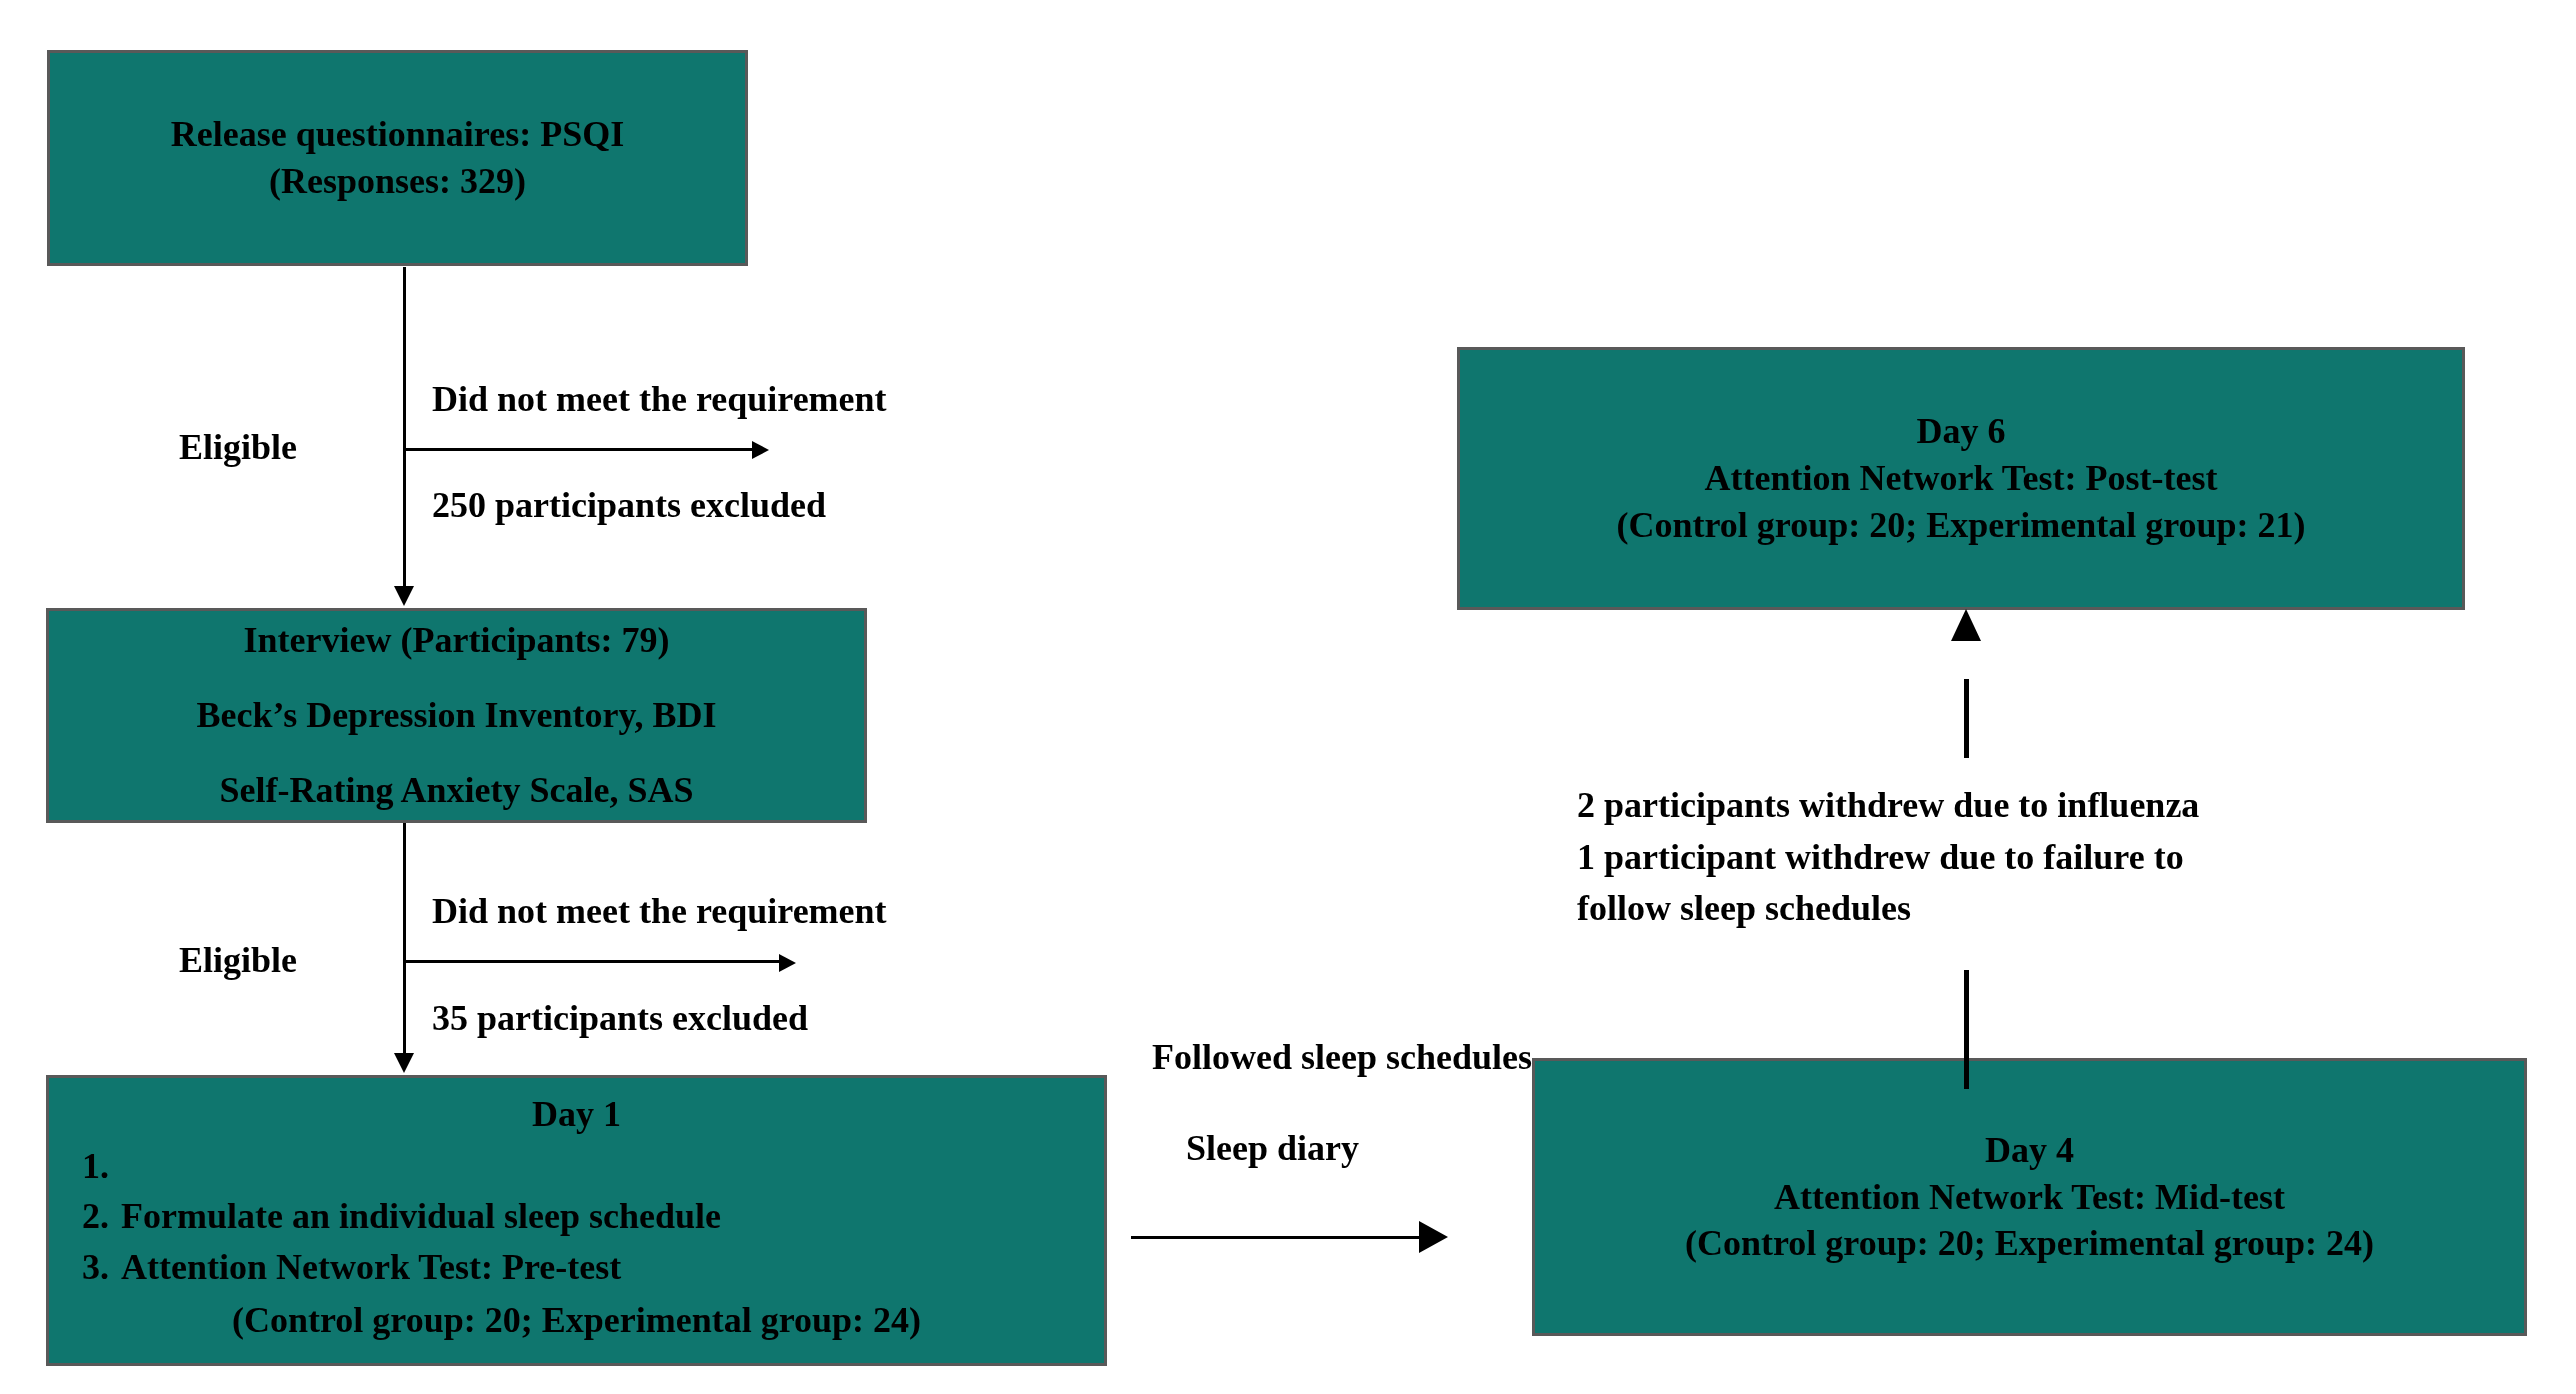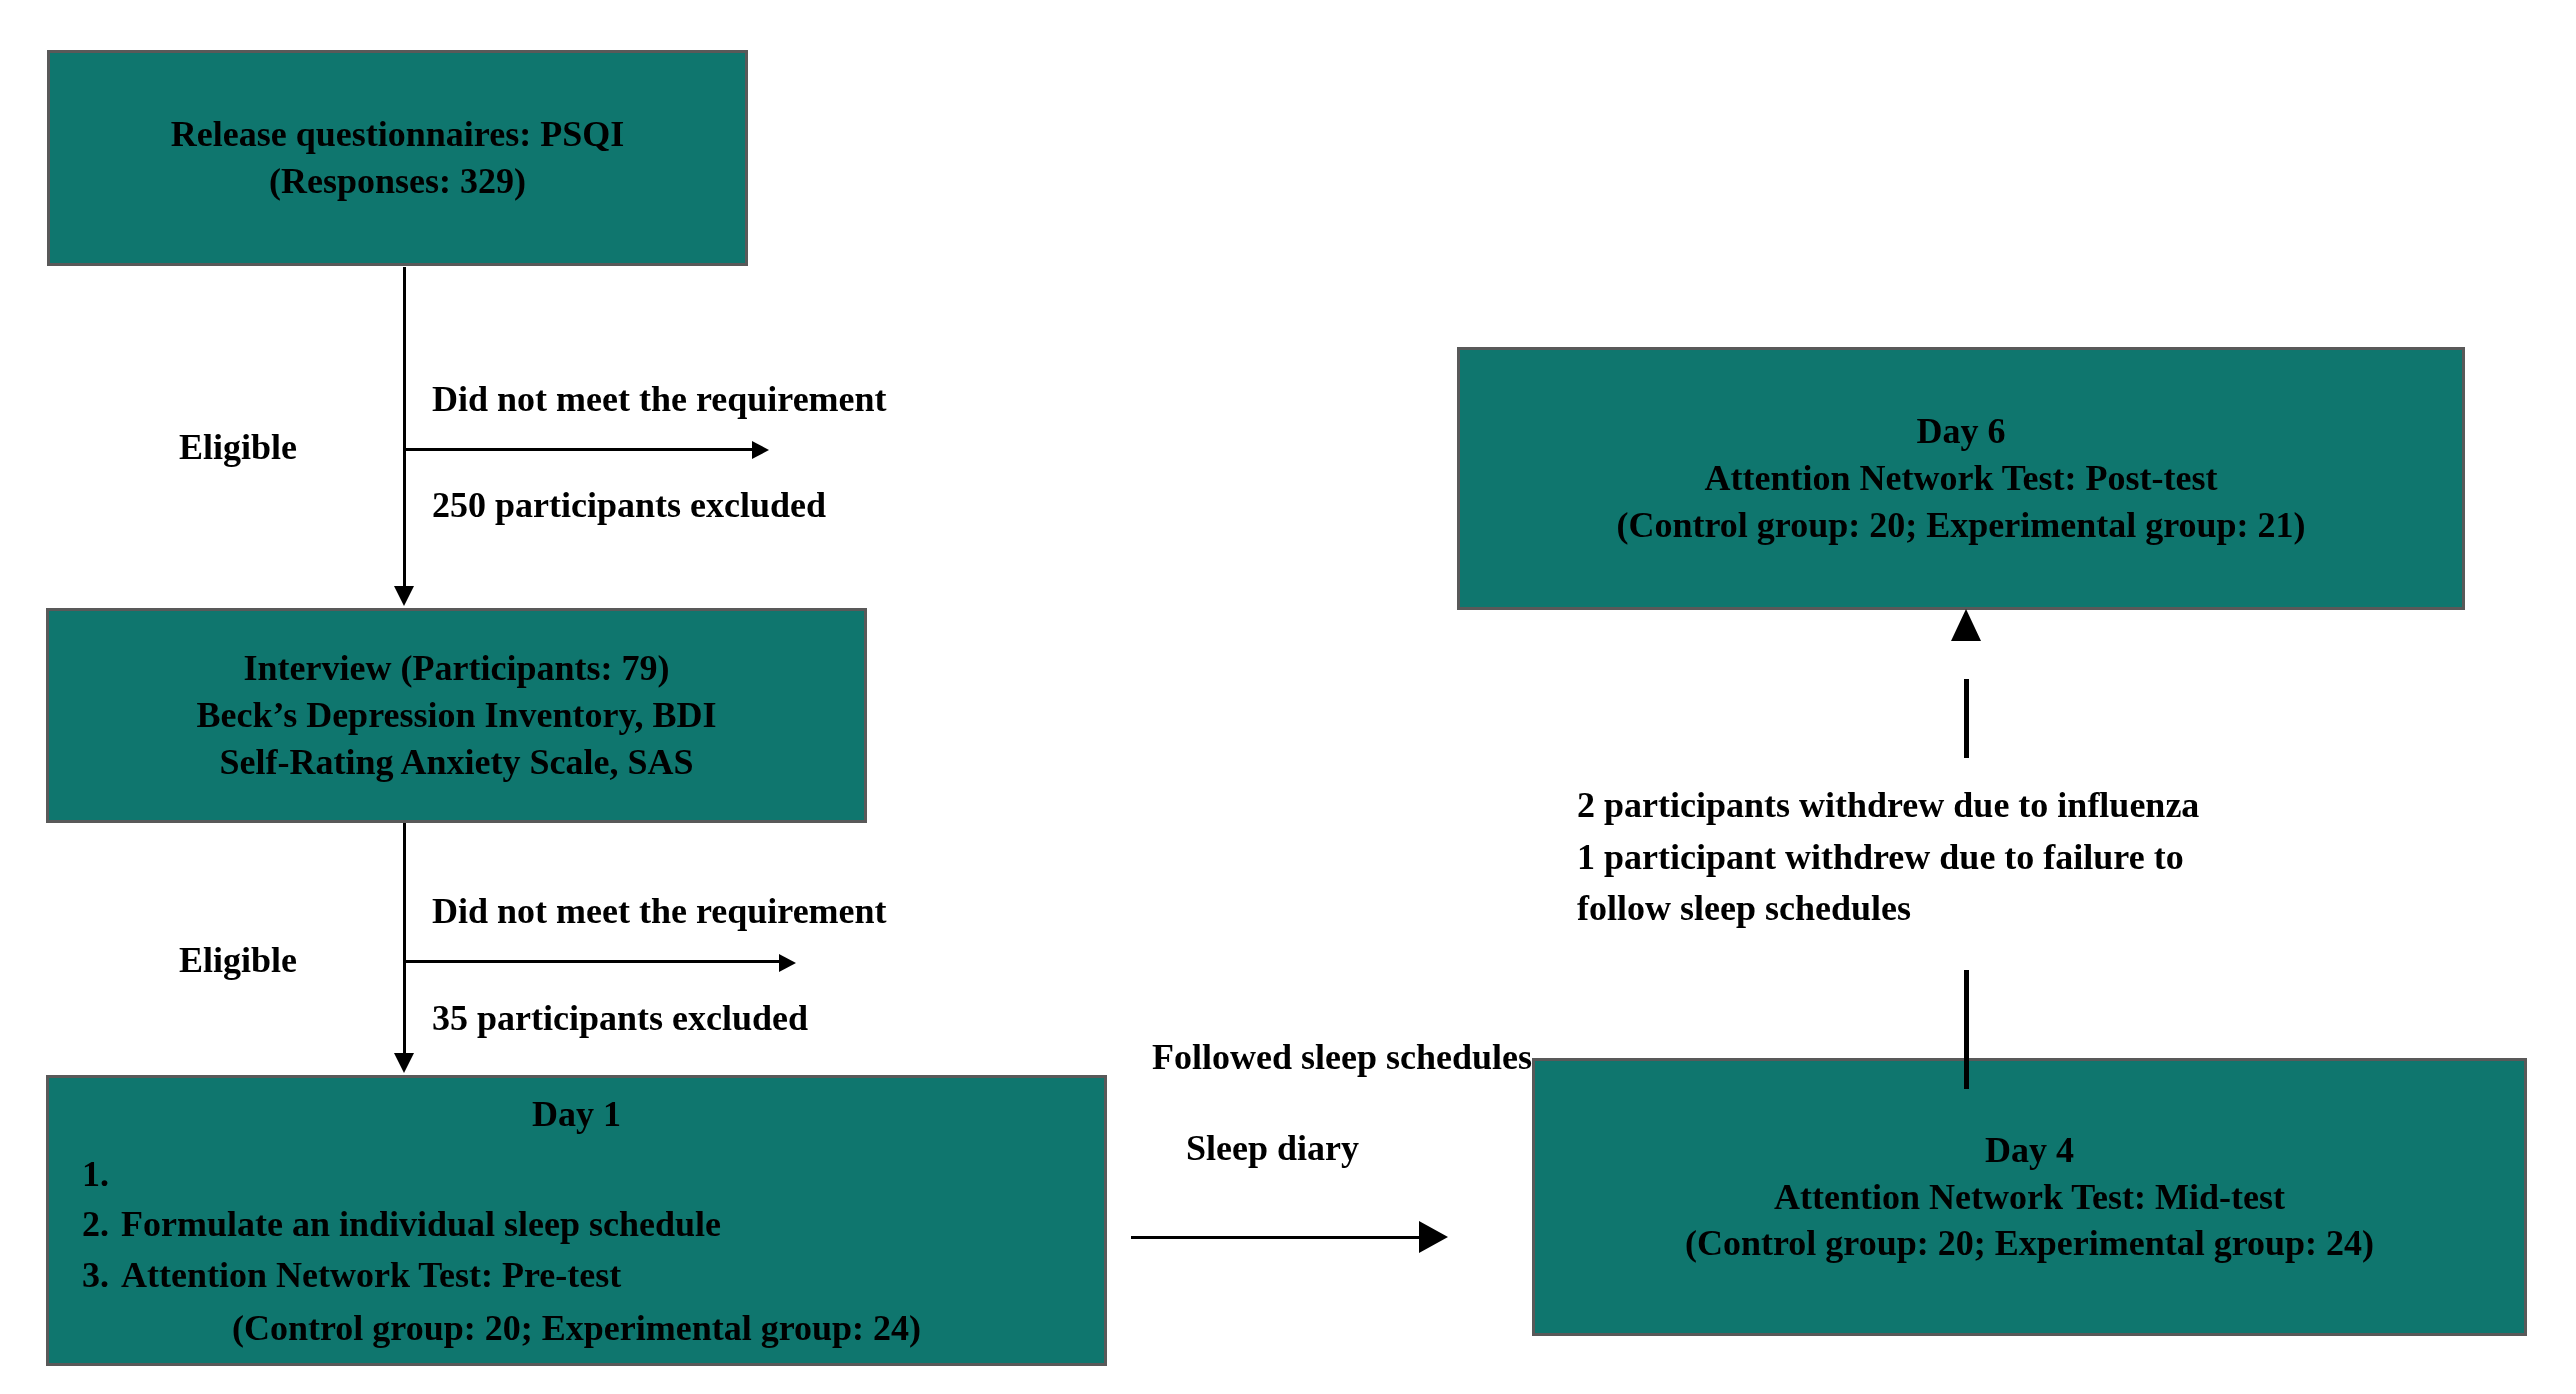--- a/index.html
+++ b/index.html
@@ -8,28 +8,28 @@
   .canvas{position:absolute;left:0;top:0;width:2576px;height:1394px;}
 
   .box{position:absolute;box-sizing:border-box;border:3px solid #595959;
        background:#0f766e;display:flex;flex-direction:column;justify-content:center;
        align-items:center;font-weight:bold;}
 
   .box .line{white-space:nowrap;}
 
   
   #node-release   {left:47px;  top:50px;   width:701px; height:216px; font-size:36px; line-height:1.30;}
-  #node-interview {left:46px;  top:608px; width:821px; height:215px; font-size:36px; line-height:1.30;}
+  #node-interview {left:46px;  top:608px; width:821px; height:215px; font-size:36px; line-height:1.30;gap:28px;}
   #node-day1      {left:46px;  top:1075px; width:1061px; height:291px; font-size:36px; line-height:1.30;
                    justify-content:flex-start;padding-top:13.3px;}
   #node-day6      {left:1457px;top:347px;  width:1008px; height:263px; font-size:36px; line-height:1.30;}
   #node-day4      {left:1532px;top:1058px; width:995px; height:278px; font-size:36px; line-height:1.30;}
 
   
-  .day1-title{align-self:center;margin-bottom:13px;}
+  .day1-title{align-self:center;margin-bottom:5px;}
   .olist{list-style:none;margin:0;padding:0;align-self:stretch;}
   .olist li{display:flex;align-items:baseline;margin:0 0 3.6px 0;}
   .olist li .num{width:72px;flex:0 0 72px;text-align:left;padding-left:33px;box-sizing:border-box;}
   .olist li .txt{white-space:nowrap;}
   .day1-foot{align-self:center;margin-top:2.4px;}
 
   
   .vline{position:absolute;background:#000;width:3px;}
   .hline{position:absolute;background:#000;height:3px;}
   .arrow-down{position:absolute;width:0;height:0;

